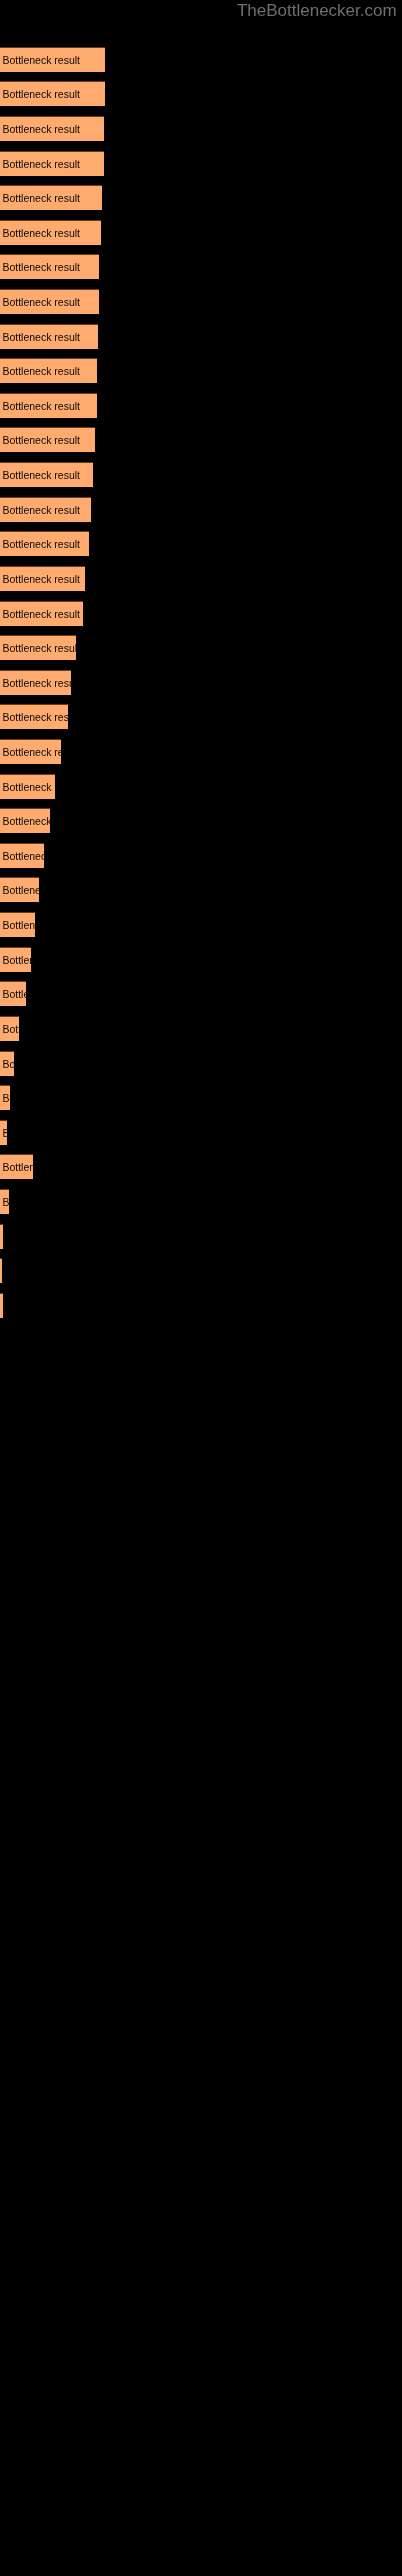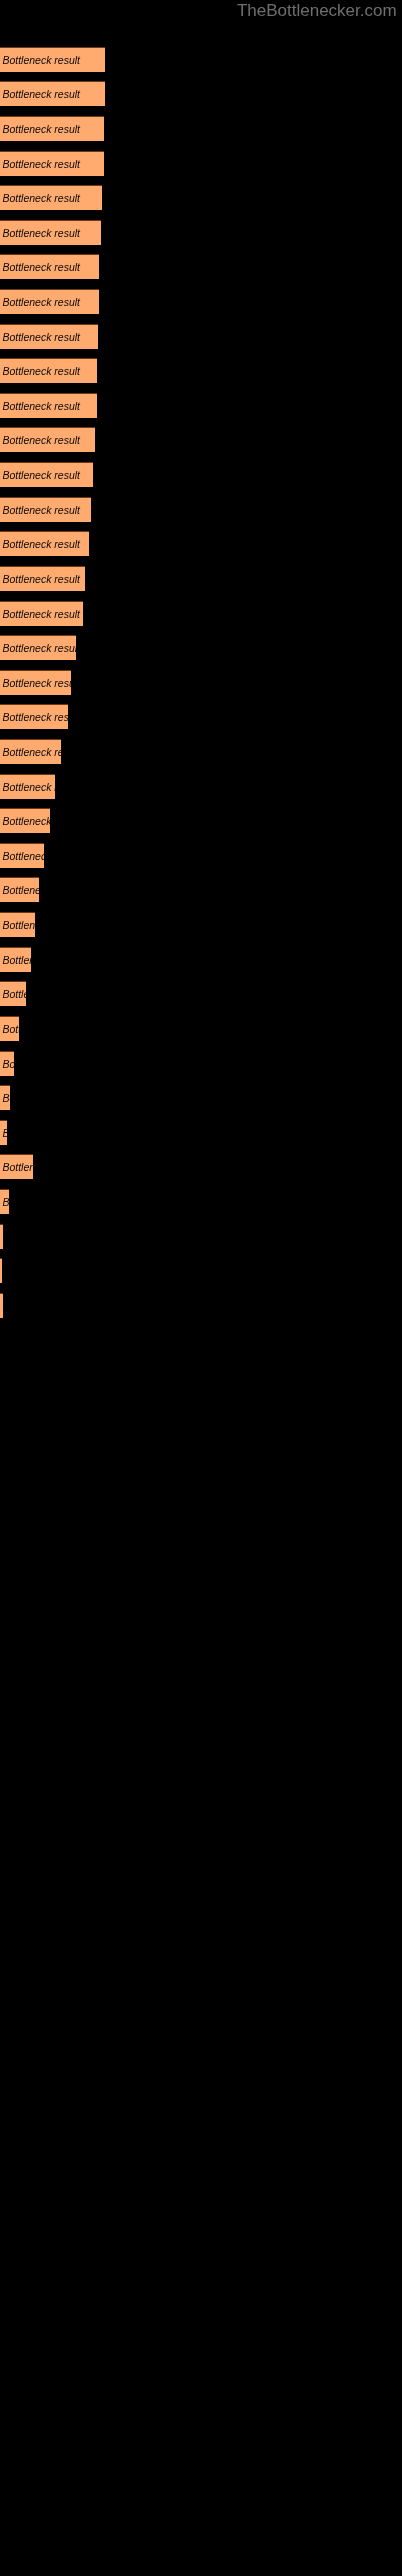--- a/index.html
+++ b/index.html
@@ -33,21 +33,20 @@
     letter-spacing: 0px;
     white-space: nowrap;
     font-family: "Liberation Sans", sans-serif;
   }
   .bars-layer {
     position: absolute;
     left: 0;
     top: 0;
     width: 403px;
     height: 2576px;
-    font-style: italic;
   }
   .bar-row {
     position: absolute;
     left: 0;
     height: 25px;
   }
   .bar {
     position: absolute;
     left: 0;
     top: 0;

